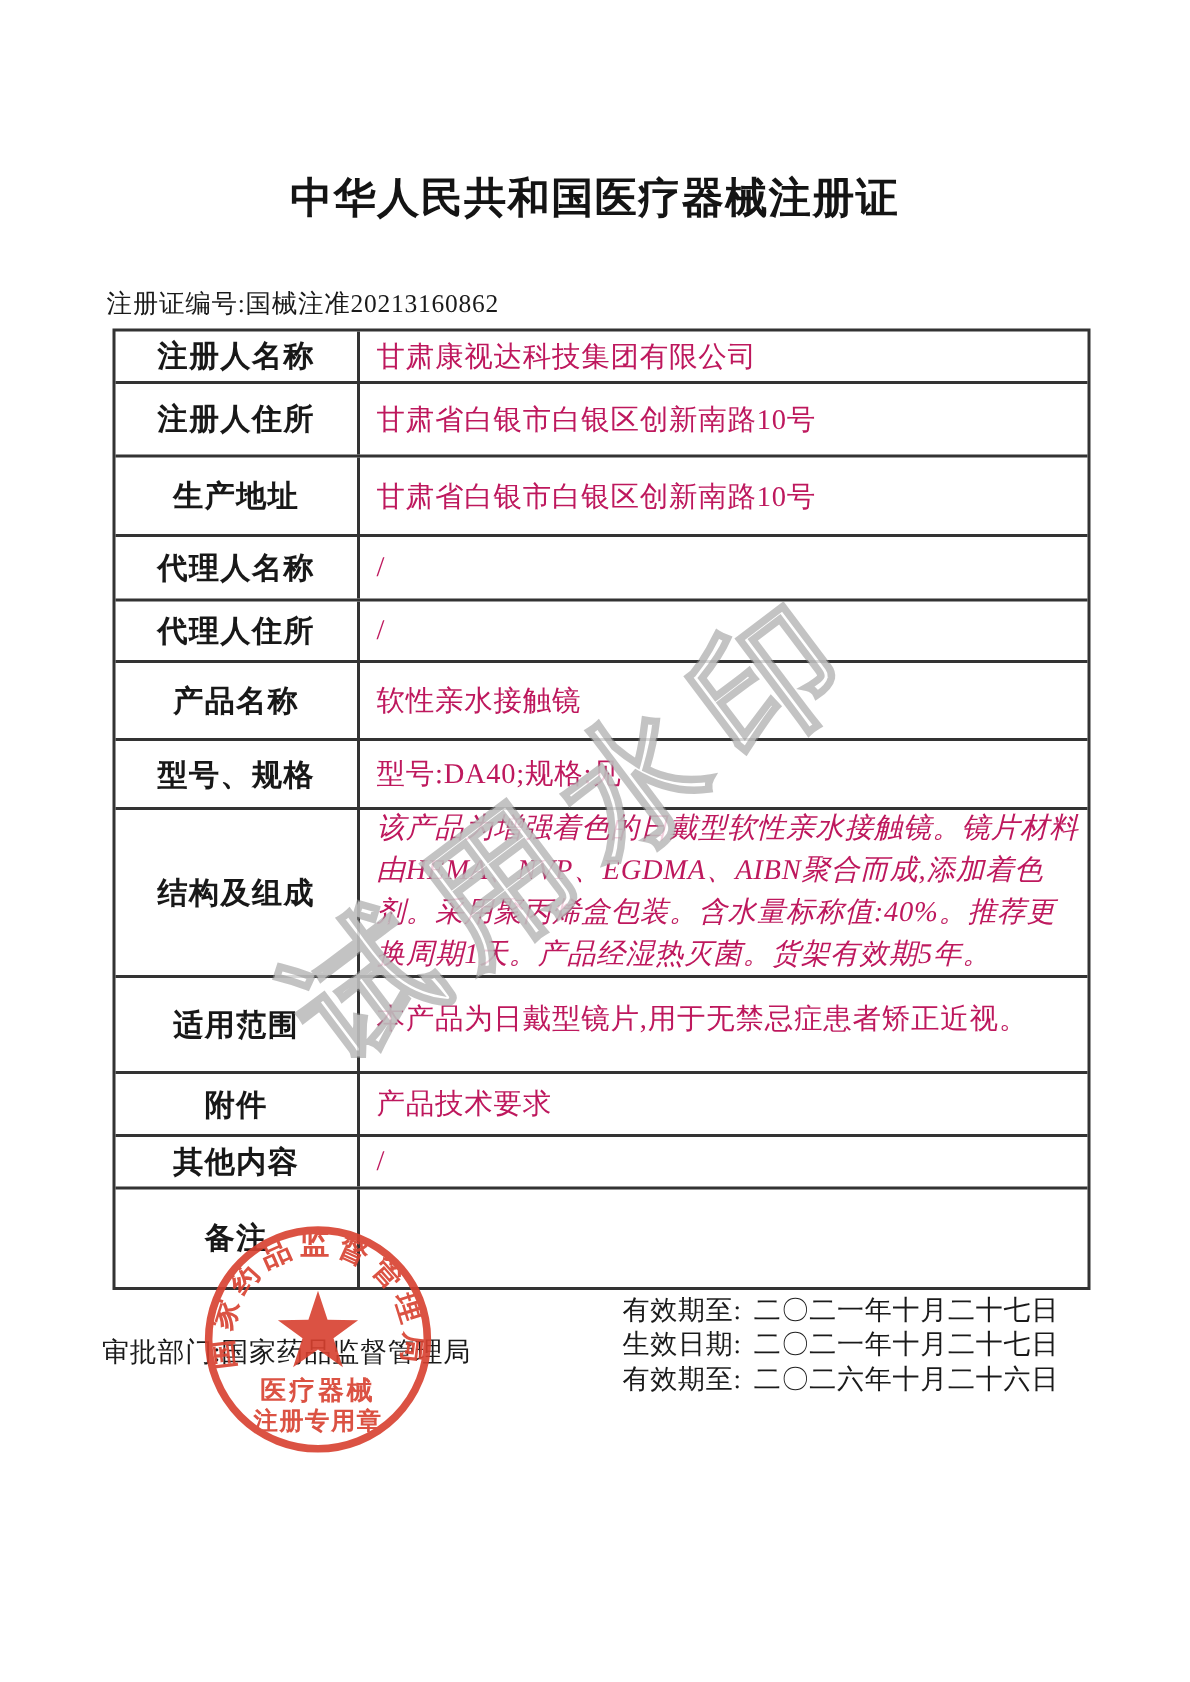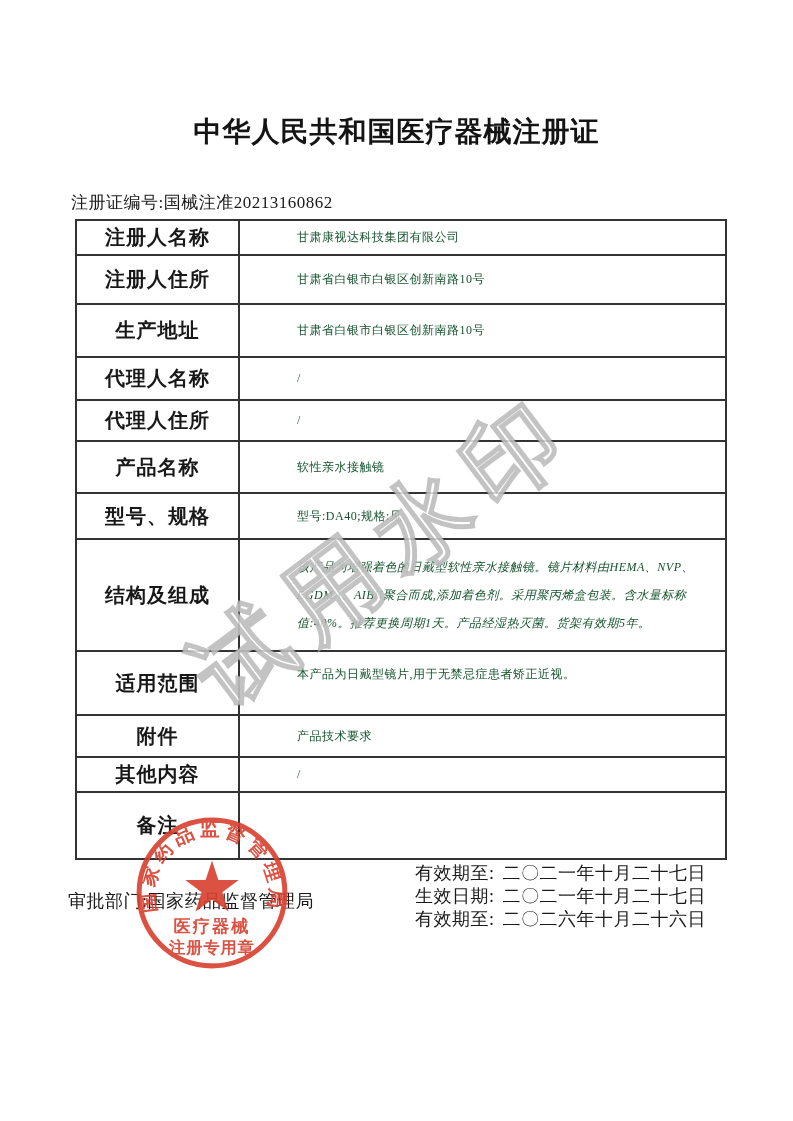--- a/index.html
+++ b/index.html
@@ -20,23 +20,22 @@
   }
   .trow{display:flex;box-sizing:border-box;border-bottom:2px solid #333;}
   .trow:last-child{border-bottom:none;}
   .tlabel{
     width:163px;flex:0 0 163px;border-right:2px solid #333;box-sizing:border-box;
     display:flex;align-items:center;justify-content:center;
     font-weight:bold;font-size:20px;letter-spacing:1px;color:#181818;text-align:center;
   }
   .tvalue{
     flex:1;display:flex;align-items:center;
-    padding-left:11px;padding-right:4px;font-size:12px;color:#14532d;letter-spacing:0.5px;
+    padding-left:11px;padding-right:4px;font-size:19px;color:#be185d;letter-spacing:0.5px;
     box-sizing:border-box;
-    margin-left:46px;
   }
   .tvalue .wrap{line-height:28px;font-style:italic;}
   
   .h1{height:35px;} .h2{height:49px;} .h3{height:53px;} .h4{height:43px;}
   .h5{height:41px;} .h6{height:52px;} .h7{height:46px;} .h8{height:112px;}
   .h9{height:64px;} .h10{height:42px;} .h11{height:35px;} .h12{height:65px;}
   .h9 .tvalue{align-items:flex-start;padding-top:14px;}
 
   .footer-approval{
     position:absolute;left:68px;top:889px;font-size:18px;color:#1a1a1a;letter-spacing:0.5px;

